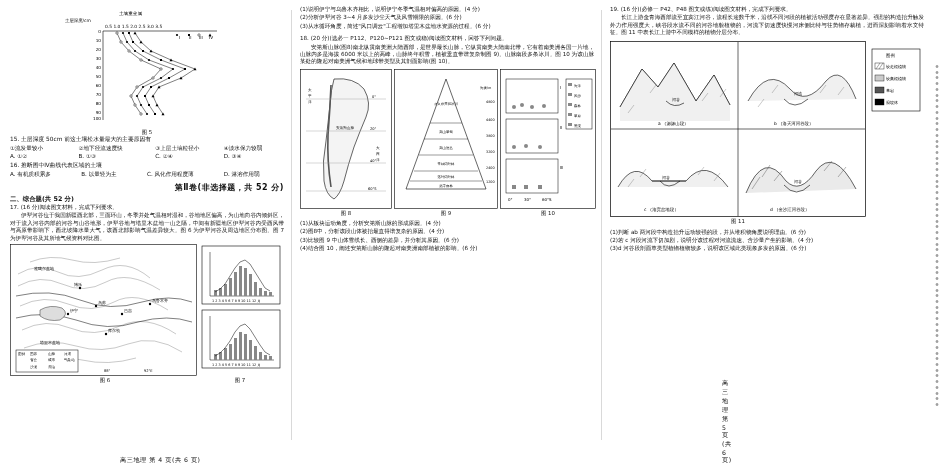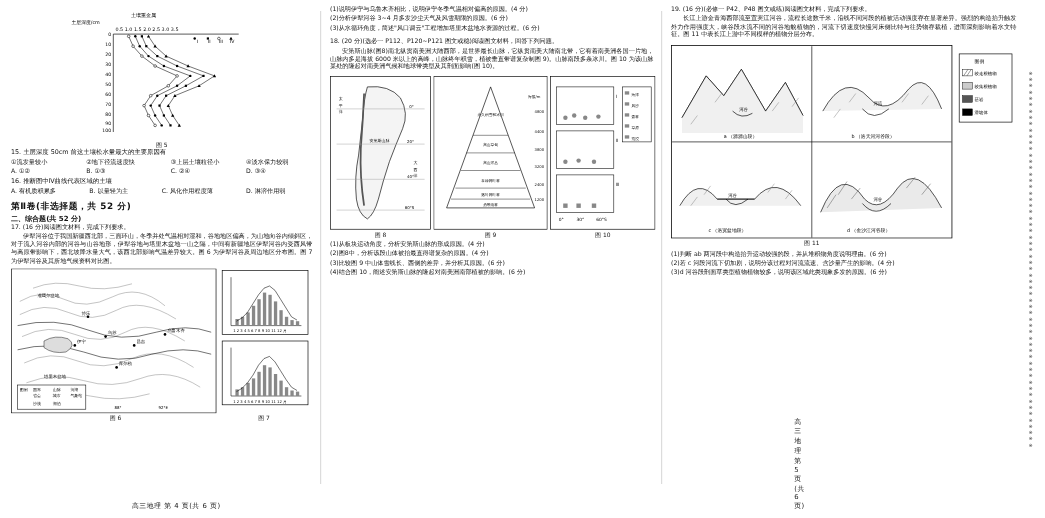--- a/index.html
+++ b/index.html
@@ -17,21 +17,21 @@
 
   .edge{position:absolute;right:0;top:0;width:16px;height:471px;}
   .edge .mark{font-size:4.2px;line-height:5.6px;color:#333;letter-spacing:-0.3px;text-align:center;}
 
   .txt{font-size:5.6px;line-height:7.4px;text-align:justify;}
   .txt p{margin:0 0 1px 0;}
   .ind{text-indent:11px;}
   .q{font-size:5.8px;line-height:7.6px;margin:0 0 1.5px 0;}
   .opts{font-size:5.6px;line-height:7.6px;display:flex;}
   .opts span{display:inline-block;}
-  .secthead{font-size:8px;font-weight:bold;text-align:left;margin:3px 0 2px 0;letter-spacing:0.5px;}
+  .secthead{font-size:8px;font-weight:bold;text-align:right;margin:3px 0 2px 0;letter-spacing:0.5px;}
   .subhead{font-size:6.4px;font-weight:bold;margin:1px 0 0 0;}
   .cap{font-size:5.4px;text-align:center;margin-top:1px;}
 
   .footer{position:absolute;bottom:6px;font-size:6.2px;letter-spacing:0.5px;}
   #f1{left:120px;}
   #f2{left:430px;}
   .figwrap{position:relative;}
 
   
   .soilchart{position:relative;width:180px;height:120px;margin:2px auto 0;}

